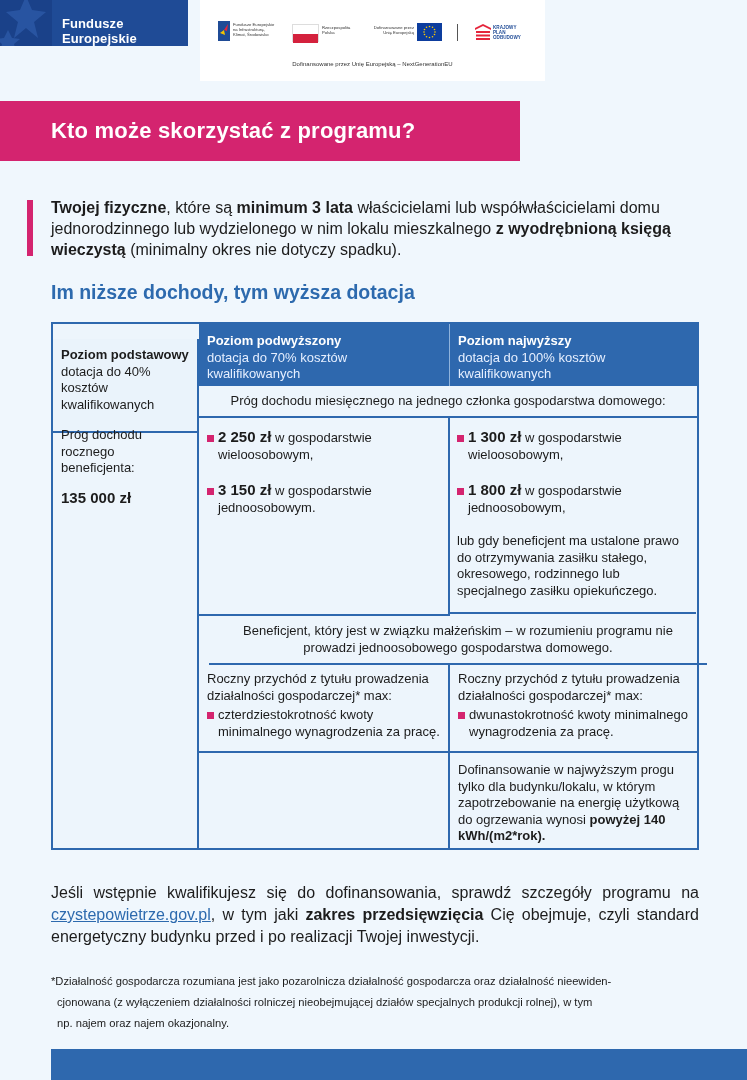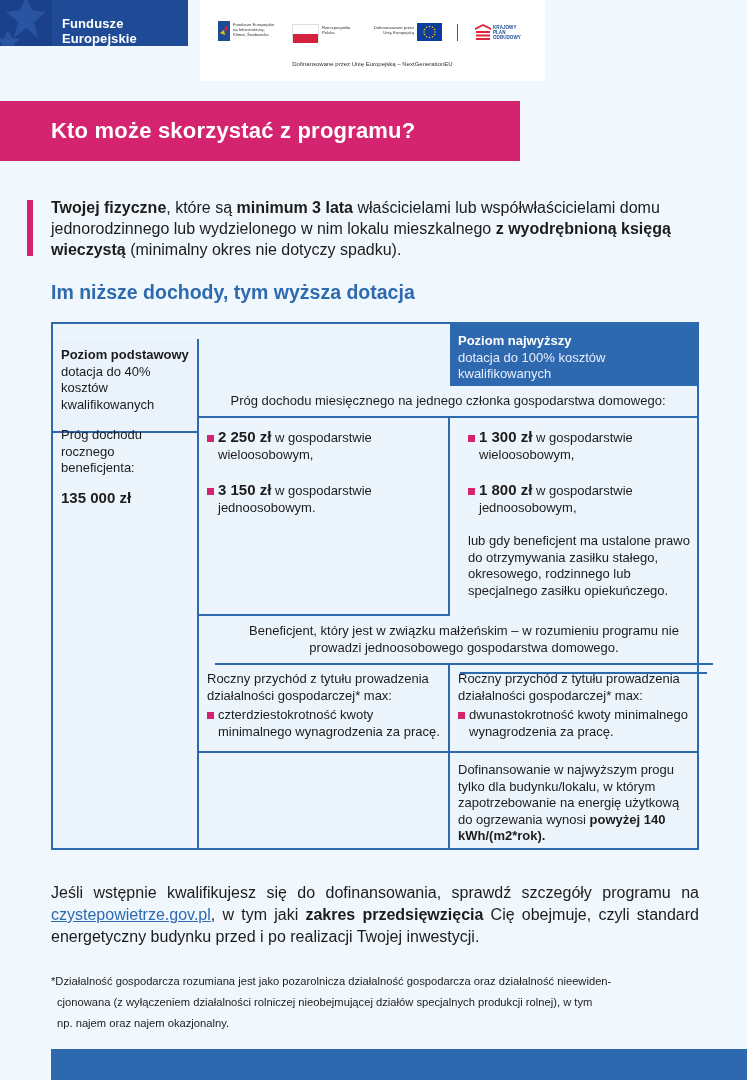--- a/index.html
+++ b/index.html
@@ -98,31 +98,31 @@
     left: 0; top: 94px; width: 146px; height: 430px;
     border-right: 2px solid #2e68ae; padding: 9px 8px;
   }
   .col-left .amount { font-weight: bold; font-size: 15px; margin-top: 13px; }
   .mid-a {
     left: 146px; top: 94px; width: 251px; height: 198px;
     border-right: 2px solid #2e68ae; border-bottom: 2px solid #2e68ae;
     padding: 11px 8px;
   }
   .right-a {
-    left: 407px; top: 94px; width: 247px; height: 256px;
+    left: 396px; top: 94px; width: 247px; height: 196px;
     border-bottom: 2px solid #2e68ae; padding: 11px 6px 0 8px;
   }
   .bul { position: relative; padding-left: 11px; margin-bottom: 19px; }
   .bul::before {
     content: ""; position: absolute; left: 0; top: 6px; width: 7px; height: 7px; background: #d4246f;
   }
   .bul b { font-weight: bold; font-size: 15px; }
   .plain { margin-top: -2px; }
   .span-married {
-    left: 162px; top: 292px; width: 498px; height: 49px;
+    left: 156px; top: 292px; width: 498px; height: 49px;
     text-align: center; padding: 7px 20px 0 20px;
     border-bottom: 2px solid #2e68ae;
   }
   .mid-b {
     left: 146px; top: 341px; width: 251px; height: 88px;
     border-right: 2px solid #2e68ae; border-bottom: 2px solid #2e68ae;
     padding: 6px 6px 0 8px;
   }
   .right-b {
     left: 397px; top: 341px; width: 247px; height: 88px;
@@ -233,20 +233,24 @@
 <div class="accent-bar"></div>
 <p class="intro"><b>Twojej fizyczne</b><span>, które są </span><b>minimum 3 lata</b><span> właścicielami lub współwłaścicielami domu jednorodzinnego lub wydzielonego w nim lokalu mieszkalnego </span><b>z wyodrębnioną księgą wieczystą</b><span> (minimalny okres nie dotyczy spadku).</span></p>
 
 <h2 class="subheading">Im niższe dochody, tym wyższa dotacja</h2>
 
 <div class="tbl">
   <div class="cell hdr-left">
     <b>Poziom podstawowy</b>
     <div style="width:100px;">dotacja do 40% kosztów kwalifikowanych</div>
   </div>
+  <div class="cell hdr-blue hdr-mid">
+    <b>Poziom podwyższony</b>
+    <span style="display:block;width:170px;">dotacja do 70% kosztów kwalifikowanych</span>
+  </div>
   <div class="cell hdr-blue hdr-right">
     <b>Poziom najwyższy</b>
     <span style="display:block;width:170px;">dotacja do 100% kosztów kwalifikowanych</span>
   </div>
   <div class="cell span-monthly">Próg dochodu miesięcznego na jednego członka gospodarstwa domowego:</div>
 
   <div class="cell col-left">
     <div style="width:100px;">Próg dochodu rocznego beneficjenta:</div>
     <div class="amount">135 000 zł</div>
   </div>

